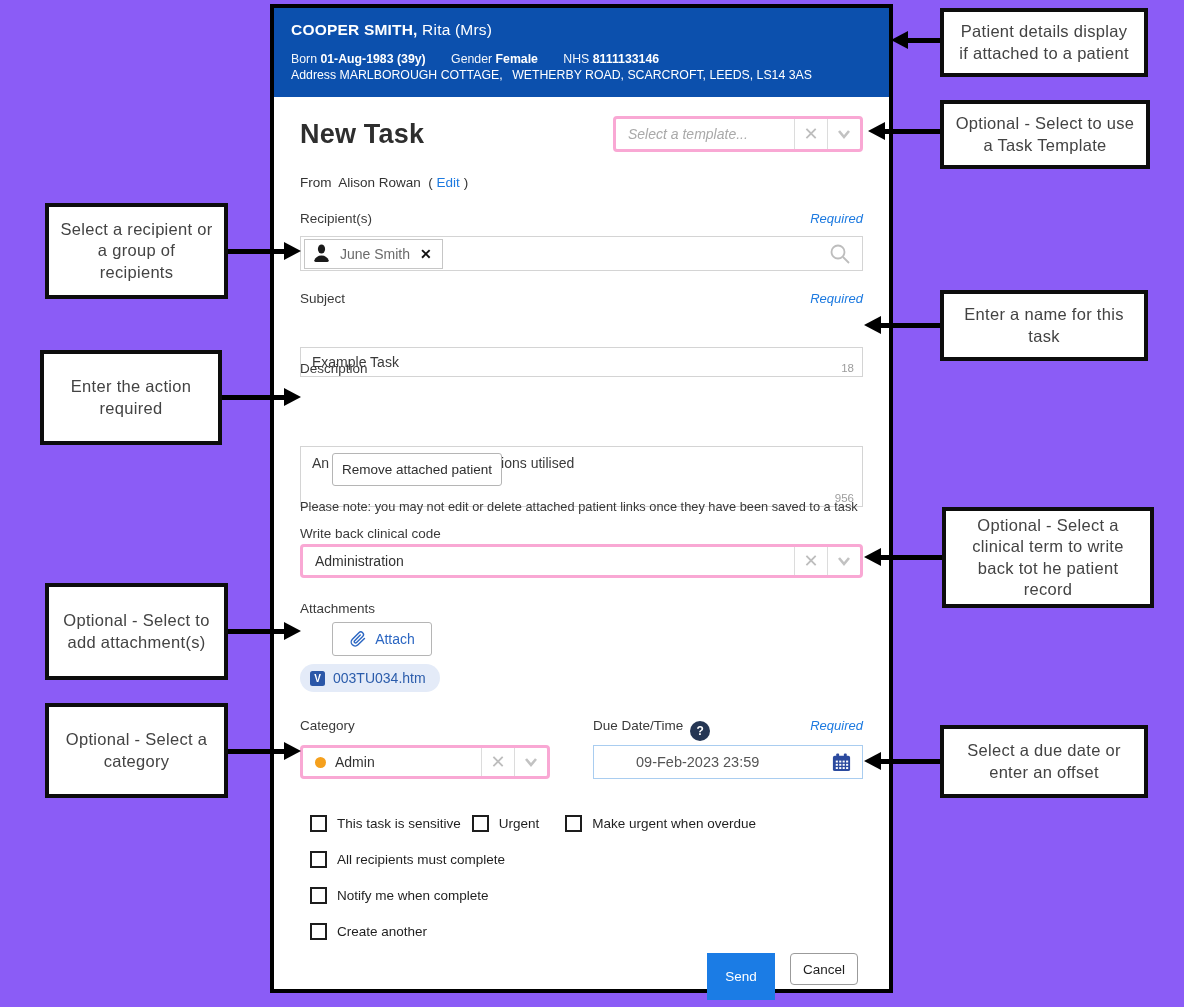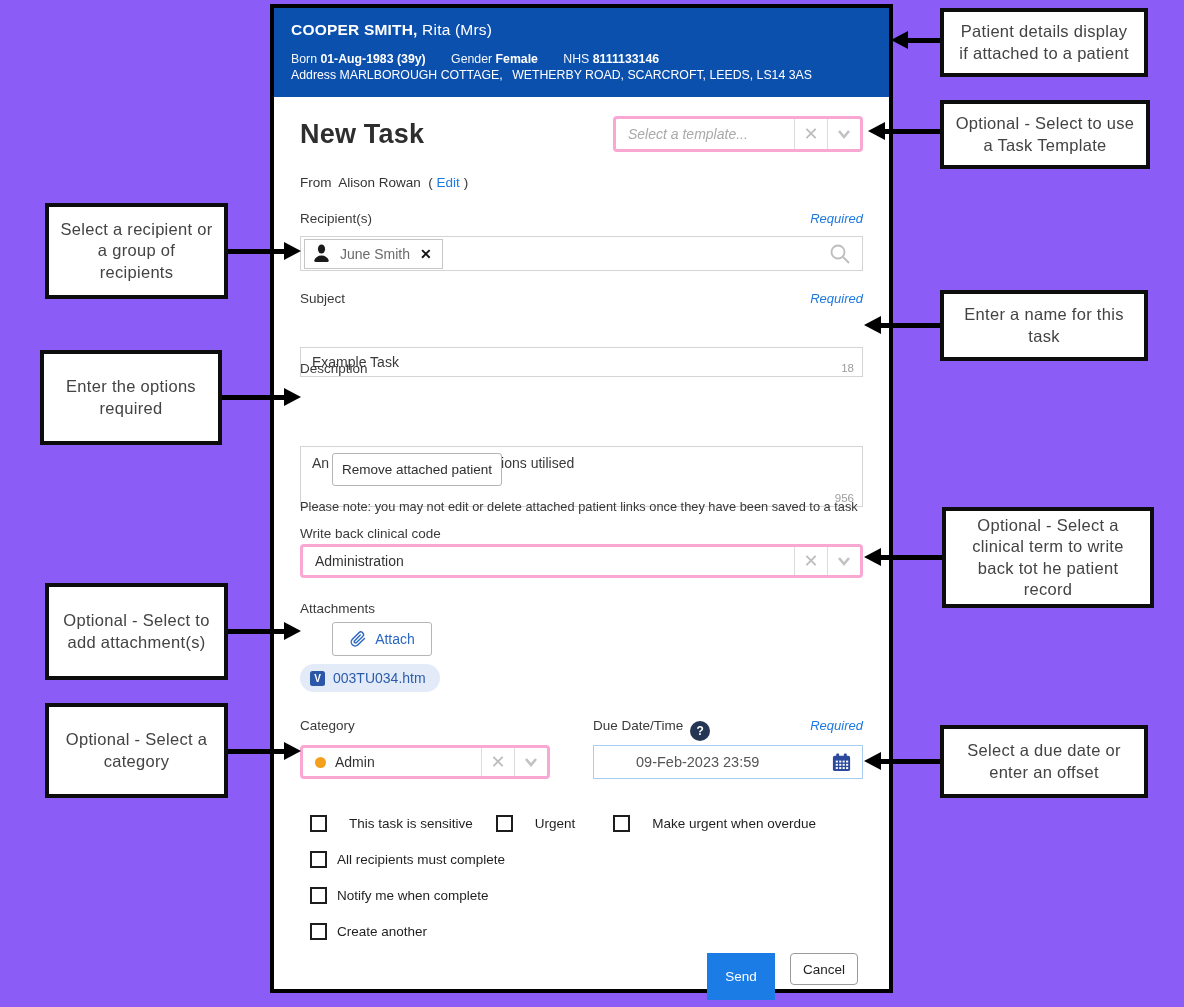--- a/index.html
+++ b/index.html
@@ -241,21 +241,21 @@
                 <rect x="15.8" y="12.4" width="2.2" height="2"></rect>
               <rect x="5" y="15.8" width="2.2" height="2"></rect>
                 <rect x="8.6" y="15.8" width="2.2" height="2"></rect>
                 <rect x="12.2" y="15.8" width="2.2" height="2"></rect>
                 <rect x="15.8" y="15.8" width="2.2" height="2"></rect>
             </g>
           </svg>
         </div>
       </div>
 
-      <div class="row cbrow" style="top:807px; left:10px;gap:12px;">
+      <div class="row cbrow" style="top:807px; left:10px;">
         <span class="cb"></span>
         <span class="cb-label">This task is sensitive</span>
         <span class="cb" style="margin-left:11px;"></span>
         <span class="cb-label">Urgent</span>
         <span class="cb" style="margin-left:26px;"></span>
         <span class="cb-label">Make urgent when overdue</span>
       </div>
       <div class="row cbrow" style="top:843px; left:10px;">
         <span class="cb"></span>
         <span class="cb-label">All recipients must complete</span>
@@ -286,21 +286,21 @@
   <div class="arrow-head-left" style="left:868px; top:122px;"></div>
 
   <div class="callout" style="left:45px; top:203px; width:183px; height:96px;">Select a recipient or a group of recipients</div>
   <div class="arrow-line" style="left:228px; top:249px; width:56px;"></div>
   <div class="arrow-head-right" style="left:284px; top:242px;"></div>
 
   <div class="callout" style="left:940px; top:290px; width:208px; height:71px;">Enter a name for this task</div>
   <div class="arrow-line" style="left:881px; top:323px; width:59px;"></div>
   <div class="arrow-head-left" style="left:864px; top:316px;"></div>
 
-  <div class="callout" style="left:40px; top:350px; width:182px; height:95px;">Enter the options required</div>
+  <div class="callout" style="left:40px; top:350px; width:182px; height:95px;">Enter the action required</div>
   <div class="arrow-line" style="left:222px; top:395px; width:62px;"></div>
   <div class="arrow-head-right" style="left:284px; top:388px;"></div>
 
   <div class="callout" style="left:942px; top:507px; width:212px; height:101px;">Optional - Select a clinical term to write back tot he patient record</div>
   <div class="arrow-line" style="left:881px; top:555px; width:61px;"></div>
   <div class="arrow-head-left" style="left:864px; top:548px;"></div>
 
   <div class="callout" style="left:45px; top:583px; width:183px; height:97px;">Optional - Select to add attachment(s)</div>
   <div class="arrow-line" style="left:228px; top:629px; width:56px;"></div>
   <div class="arrow-head-right" style="left:284px; top:622px;"></div>

